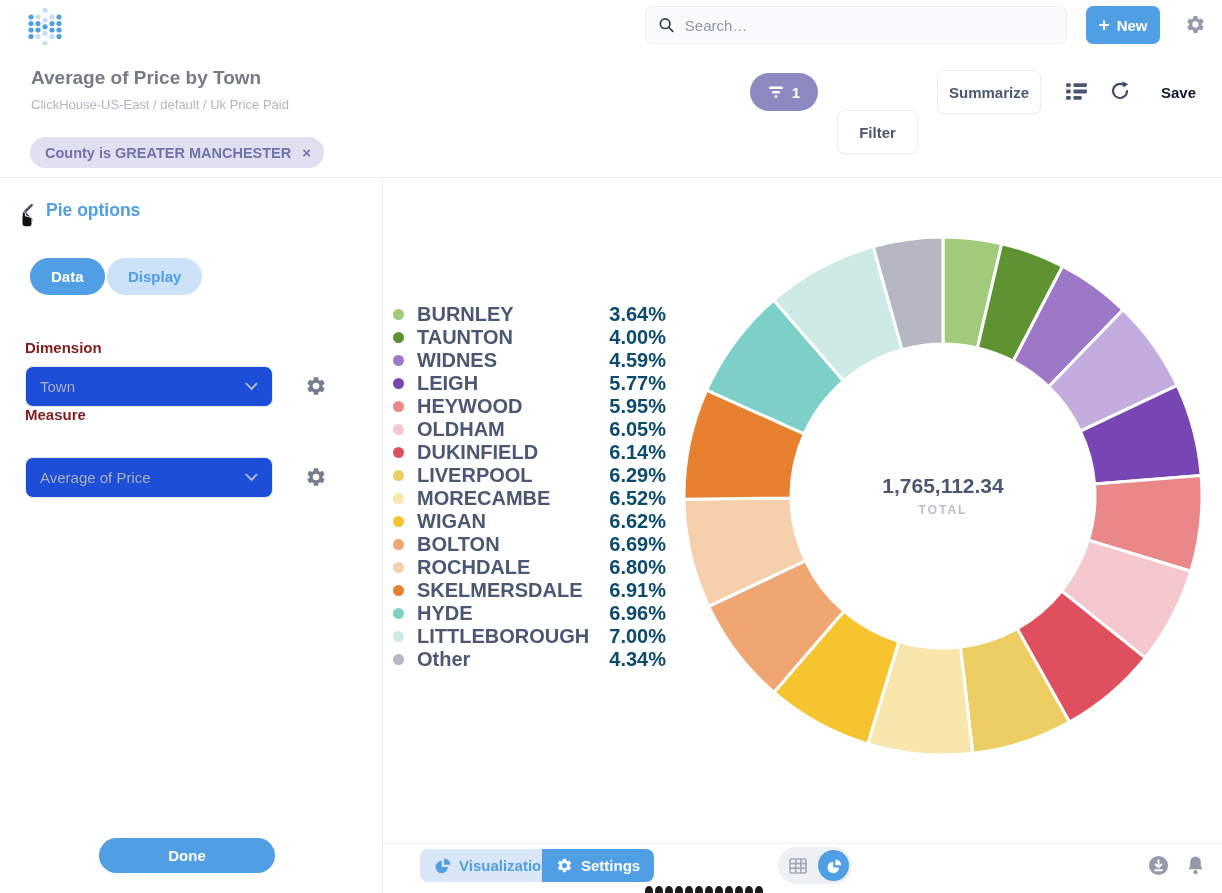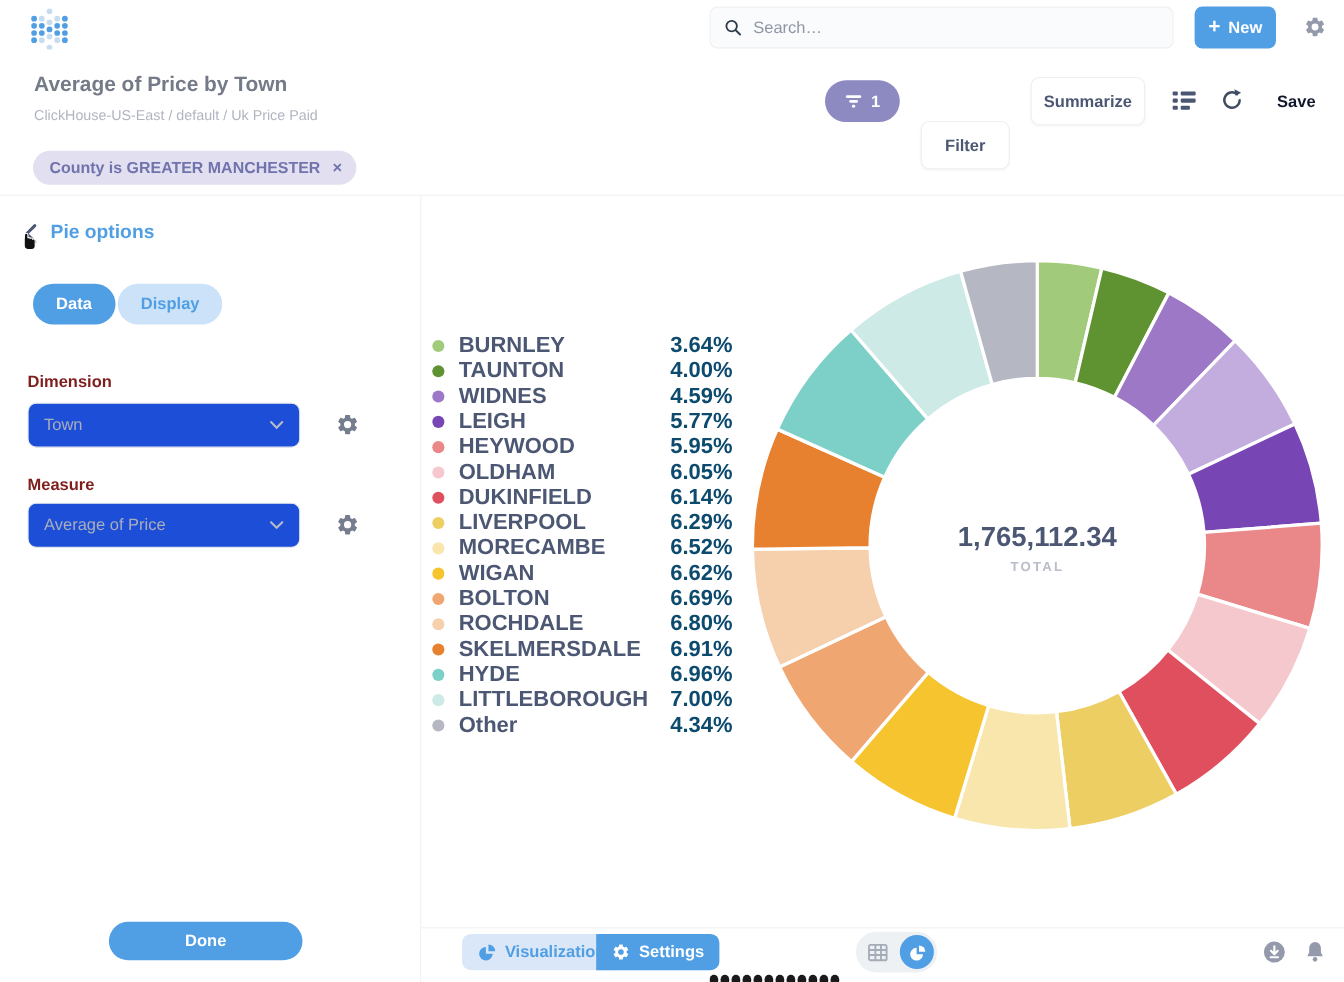--- a/index.html
+++ b/index.html
@@ -61,21 +61,21 @@
   
   .legend { left:393px; top:303px; width:273px; }
   .legend-row { display:flex; align-items:center; height:23px; cursor:pointer; }
   .legend-dot { width:11px; height:11px; border-radius:50%; flex:0 0 11px; }
   .legend-label { font-size:20px; font-weight:bold; color:#4c5773; margin-left:13px; flex:1;
     white-space:nowrap; overflow:hidden; }
   .legend-pct { font-size:20px; font-weight:bold; color:#0c4a6e; text-align:left; }
 
   .donut { left:681px; top:234px; }
   .center-text { left:833px; top:474px; width:220px; text-align:center; }
-  .center-text .total-val { font-size:25px; font-weight:bold; color:#4c5773; }
+  .center-text .total-val { font-size:21px; font-weight:bold; color:#4c5773; }
   .center-text .total-lbl { font-size:12px; color:#b9bdc9; letter-spacing:2px; margin-top:5px;font-weight:bold; }
 
   
   .footer-bar { left:383px; top:843px; width:839px; height:50px; background:#fff; border-top:1px solid #f0f0f0; }
   .viz-btn { left:420px; top:849px; height:33px; background:#d9e7f8; border:none; border-radius:8px 0 0 8px;
     color:#509ee3; font:bold 15px "Liberation Sans",sans-serif; display:flex; align-items:center; gap:8px;
     padding:0 14px; cursor:pointer; }
   .set-btn { left:542px; top:849px; height:33px; background:#509ee3; border:none; border-radius:0 8px 8px 0;
     color:#fff; font:bold 15px "Liberation Sans",sans-serif; display:flex; align-items:center; gap:8px;
     padding:0 14px; cursor:pointer; }
@@ -194,21 +194,21 @@
 <div class="abs select" style="top:366px">
   <span class="val">Town</span>
   <svg class="chev" viewBox="0 0 14 9">
     <polyline points="1.5,1.5 7,7 12.5,1.5" fill="none" stroke="currentColor" stroke-width="2" stroke-linecap="round"></polyline>
   </svg>
 </div>
 <svg class="abs fld-gear" style="top:375px" viewBox="0 0 24 24">
   <path fill="currentColor" d="M19.14 12.94c.04-.3.06-.61.06-.94 0-.32-.02-.64-.07-.94l2.03-1.58a.49.49 0 0 0 .12-.61l-1.92-3.32a.49.49 0 0 0-.59-.22l-2.39.96a7 7 0 0 0-1.62-.94L14.4 2.81a.48.48 0 0 0-.48-.41h-3.84a.48.48 0 0 0-.47.41L9.25 5.35c-.59.24-1.13.57-1.62.94l-2.39-.96a.49.49 0 0 0-.59.22L2.74 8.87a.49.49 0 0 0 .12.61l2.03 1.58c-.05.3-.09.63-.09.94s.02.64.07.94l-2.03 1.58a.49.49 0 0 0-.12.61l1.92 3.32c.12.22.37.29.59.22l2.39-.96c.5.38 1.03.7 1.62.94l.36 2.54c.05.24.24.41.48.41h3.84c.24 0 .44-.17.47-.41l.36-2.54c.59-.24 1.13-.56 1.62-.94l2.39.96c.22.08.47 0 .59-.22l1.92-3.32a.49.49 0 0 0-.12-.61l-2.01-1.58zM12 15.6A3.6 3.6 0 1 1 12 8.4a3.6 3.6 0 0 1 0 7.2z"></path>
 </svg>
 
-<div class="abs fld-label" style="top:432px">Measure</div>
+<div class="abs fld-label" style="top:406px">Measure</div>
 <div class="abs select" style="top:457px">
   <span class="val">Average of Price</span>
   <svg class="chev" viewBox="0 0 14 9">
     <polyline points="1.5,1.5 7,7 12.5,1.5" fill="none" stroke="currentColor" stroke-width="2" stroke-linecap="round"></polyline>
   </svg>
 </div>
 <svg class="abs fld-gear" style="top:466px" viewBox="0 0 24 24">
   <path fill="currentColor" d="M19.14 12.94c.04-.3.06-.61.06-.94 0-.32-.02-.64-.07-.94l2.03-1.58a.49.49 0 0 0 .12-.61l-1.92-3.32a.49.49 0 0 0-.59-.22l-2.39.96a7 7 0 0 0-1.62-.94L14.4 2.81a.48.48 0 0 0-.48-.41h-3.84a.48.48 0 0 0-.47.41L9.25 5.35c-.59.24-1.13.57-1.62.94l-2.39-.96a.49.49 0 0 0-.59.22L2.74 8.87a.49.49 0 0 0 .12.61l2.03 1.58c-.05.3-.09.63-.09.94s.02.64.07.94l-2.03 1.58a.49.49 0 0 0-.12.61l1.92 3.32c.12.22.37.29.59.22l2.39-.96c.5.38 1.03.7 1.62.94l.36 2.54c.05.24.24.41.48.41h3.84c.24 0 .44-.17.47-.41l.36-2.54c.59-.24 1.13-.56 1.62-.94l2.39.96c.22.08.47 0 .59-.22l1.92-3.32a.49.49 0 0 0-.12-.61l-2.01-1.58zM12 15.6A3.6 3.6 0 1 1 12 8.4a3.6 3.6 0 0 1 0 7.2z"></path>
 </svg>
 

